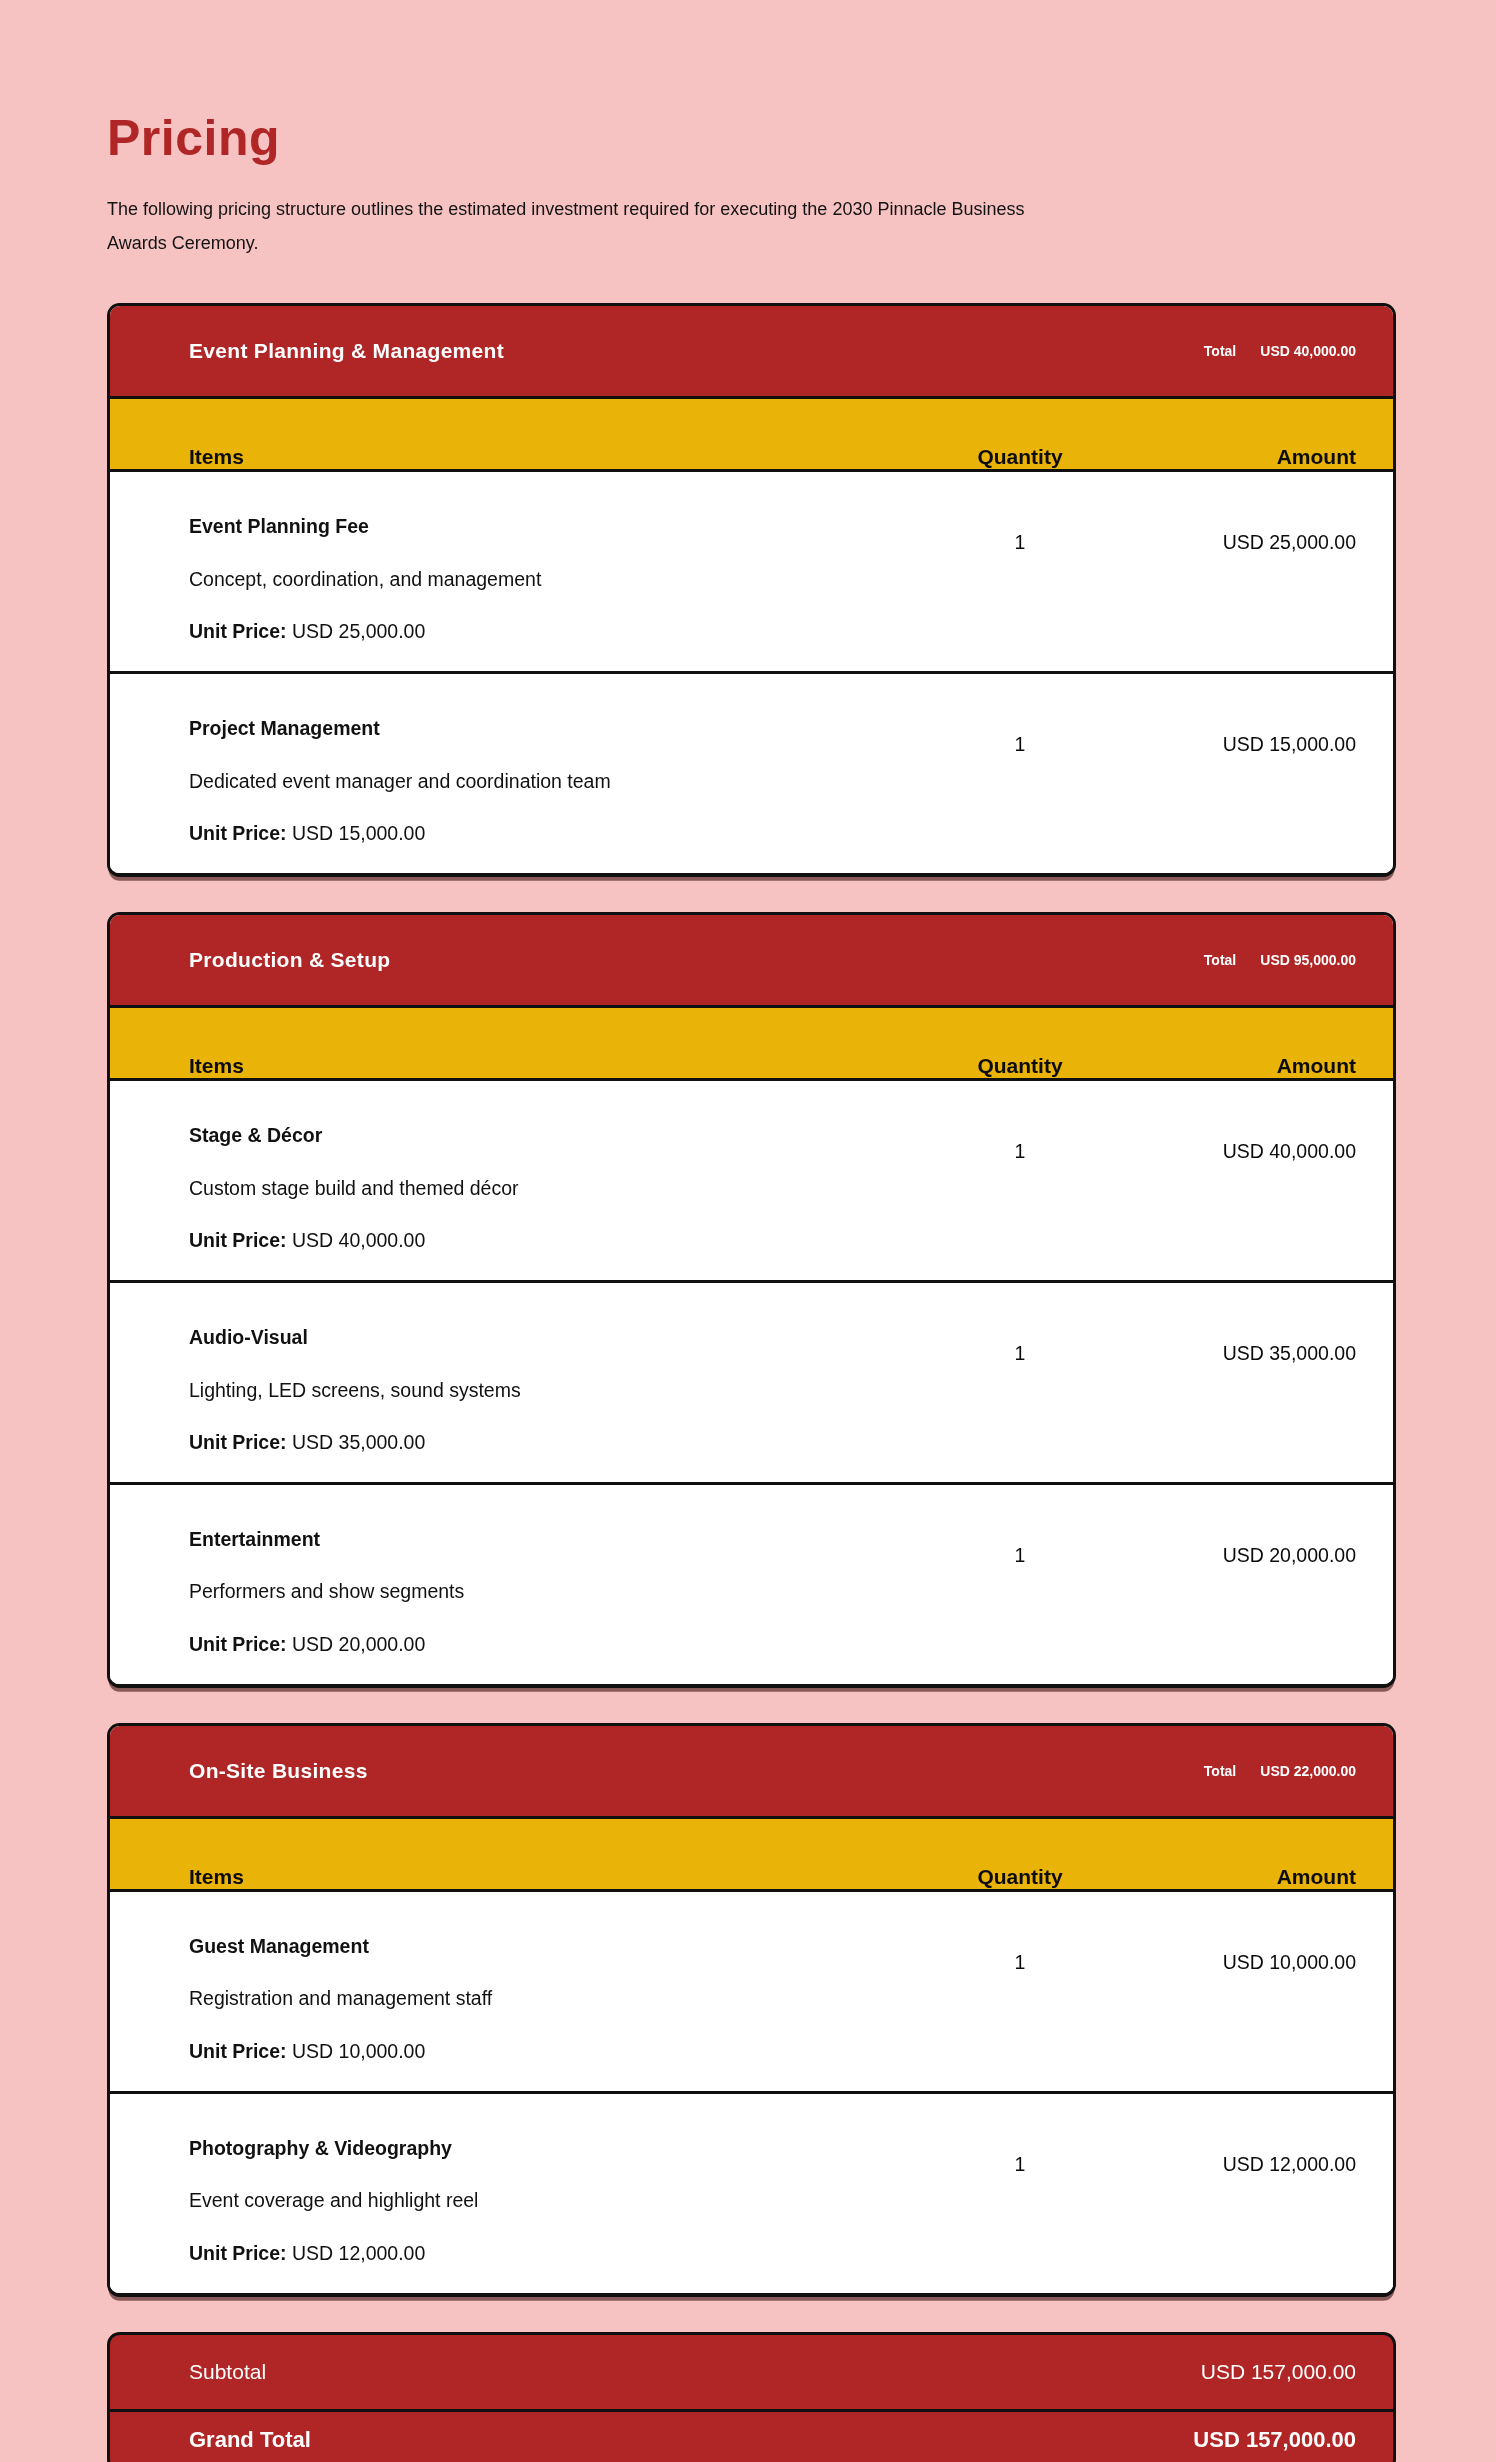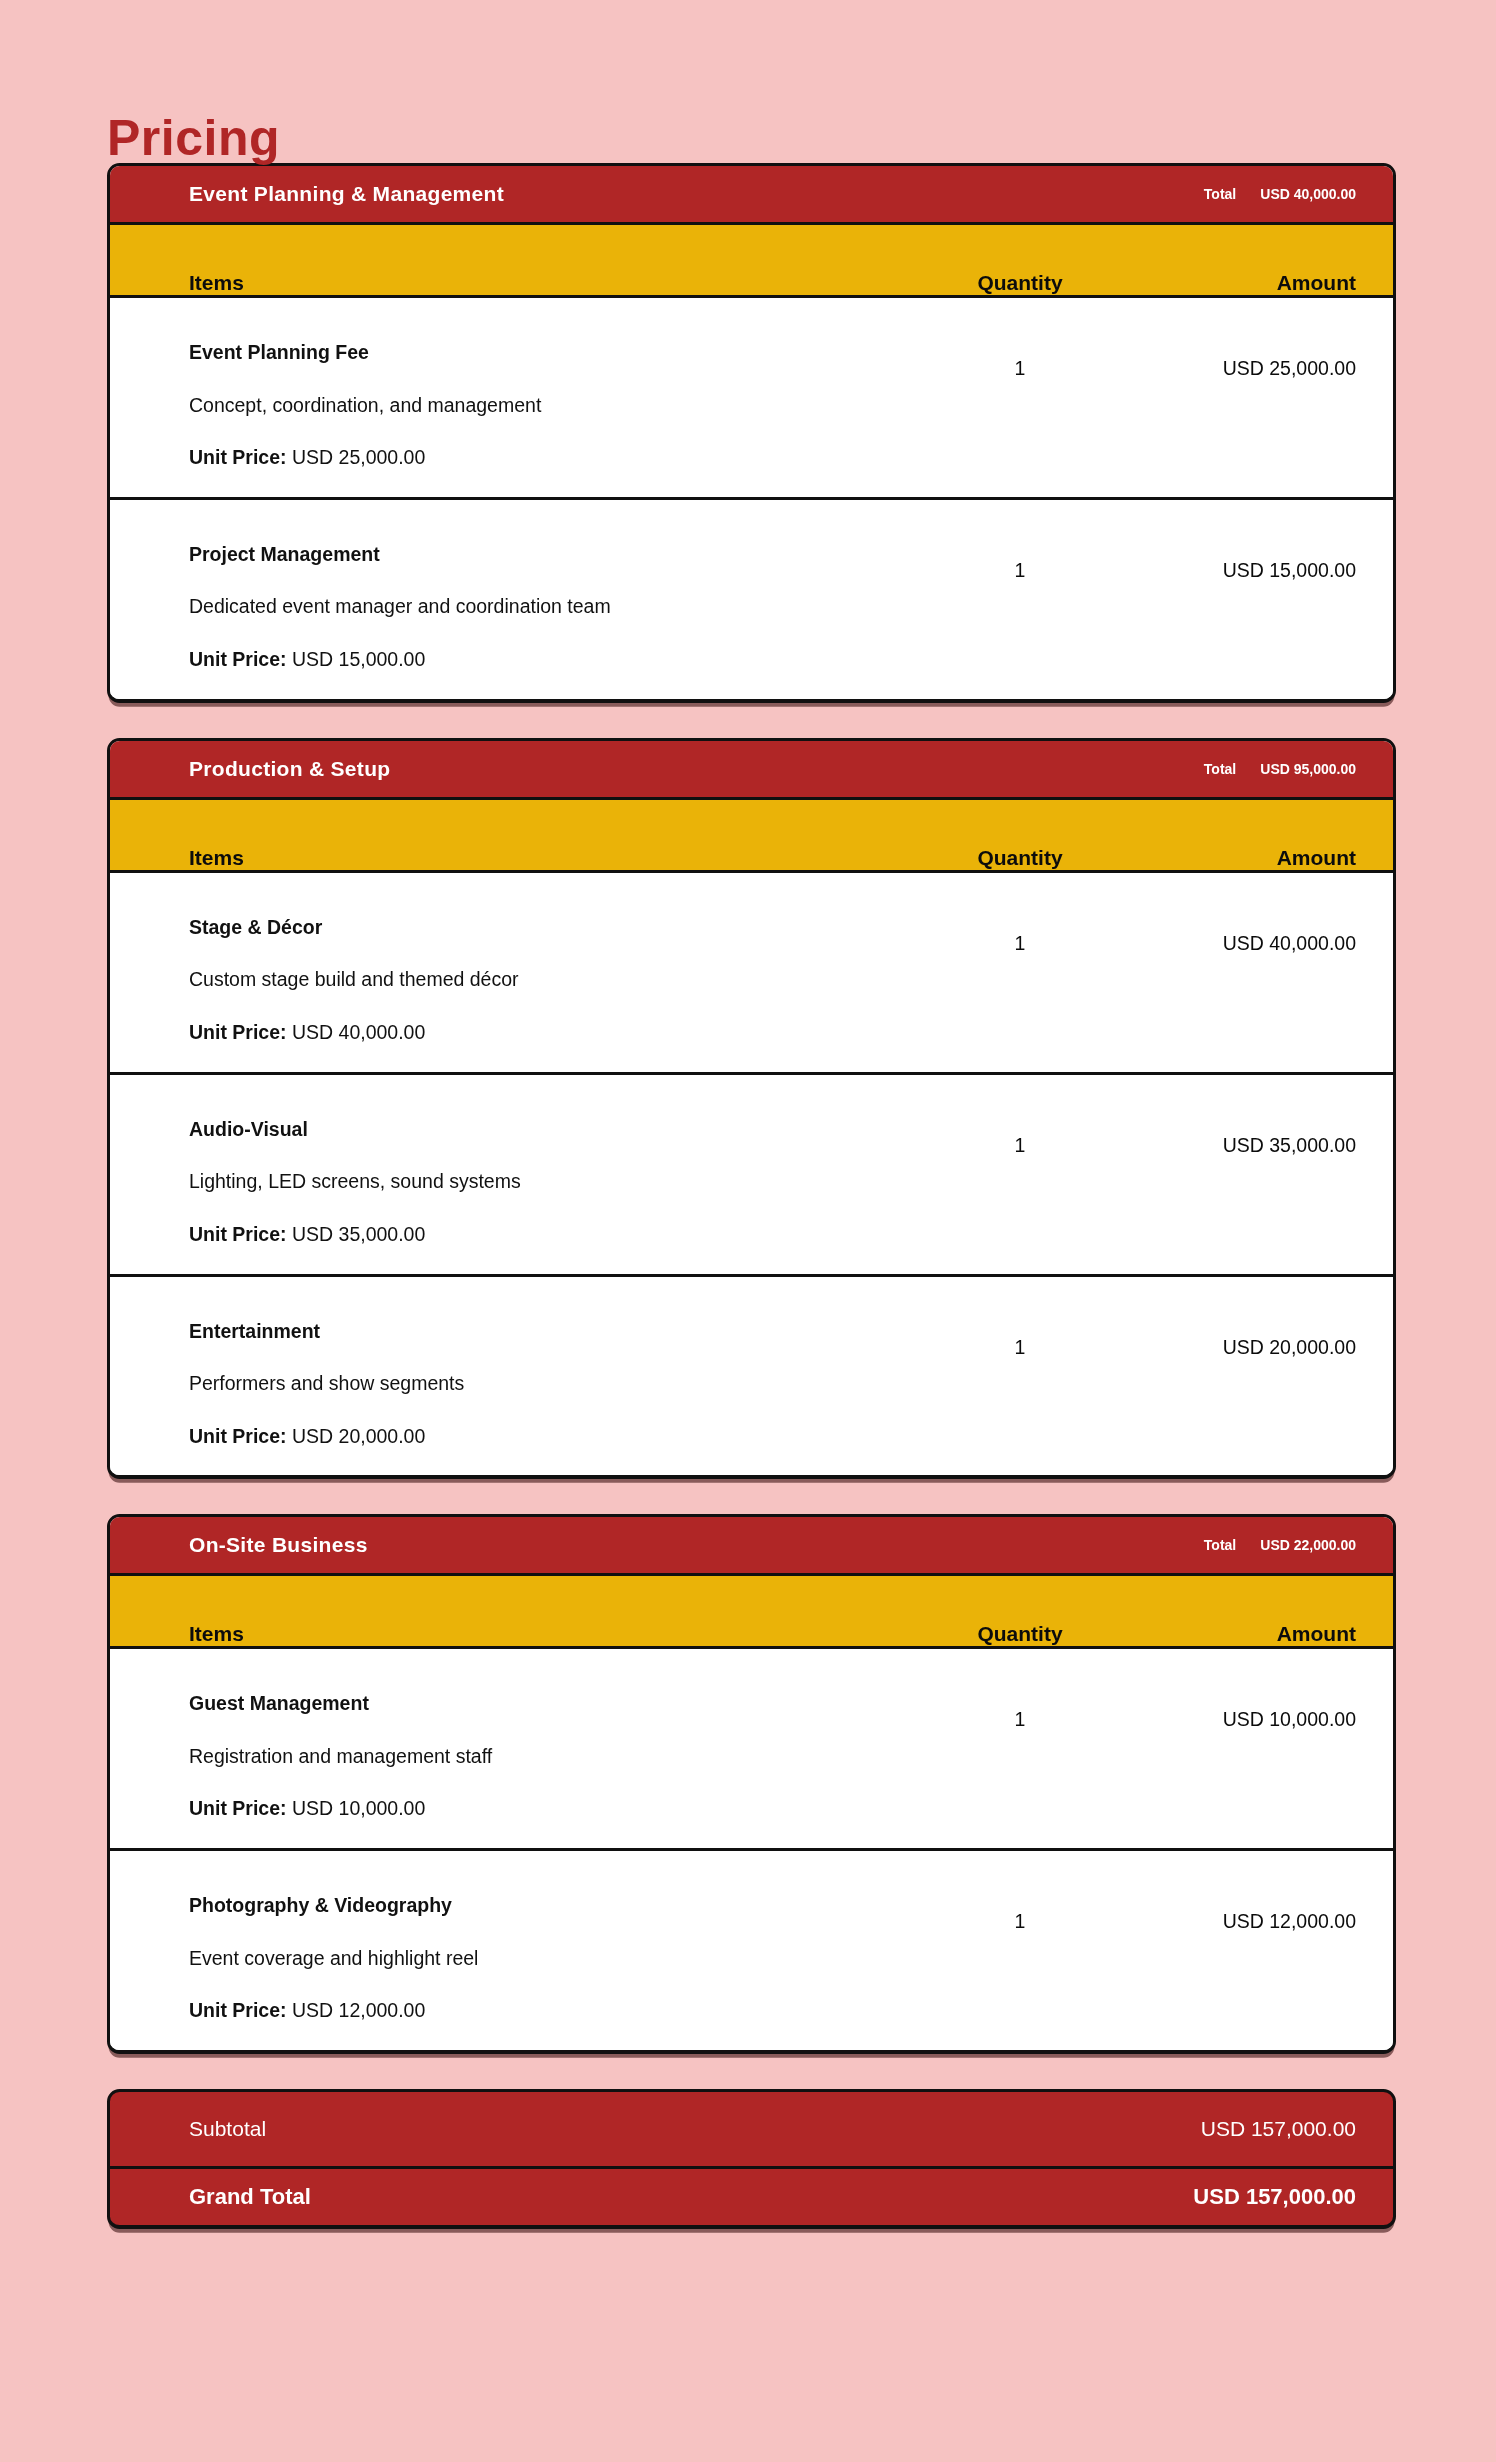--- a/index.html
+++ b/index.html
@@ -44,21 +44,21 @@
     border-radius: 12.6px;
     overflow: hidden;
     margin-bottom: 35px;
     background: #ffffff;
     box-shadow: 0 5.3px 0 -1.6px rgba(45, 5, 5, 0.55);
   }
 
   .section-header {
     background: #b02626;
     color: #ffffff;
-    height: 59px;
+    height: 93px;
     display: flex;
     align-items: center;
     justify-content: space-between;
     padding: 0 37px 0 79px;
     border-bottom: 3.2px solid #101010;
   }
   .section-name {
     font-size: 21px;
     font-weight: 700;
     letter-spacing: 0.3px;
@@ -136,20 +136,24 @@
     font-weight: 700;
   }
 </style>
 </head>
 <body>
 
 <div class="page">
 
   <h1 class="page-title">Pricing</h1>
 
+  <p class="intro">
+    <span>The following pricing structure outlines the estimated investment required for executing the 2030 Pinnacle Business</span>
+    <span>Awards Ceremony.</span>
+  </p>
 
   <div>
   <div class="price-card">
     <div class="section-header">
       <span class="section-name">Event Planning &amp; Management</span>
       <span class="section-total">
         <span>Total</span>
         <span>USD 40,000.00</span>
       </span>
     </div>

